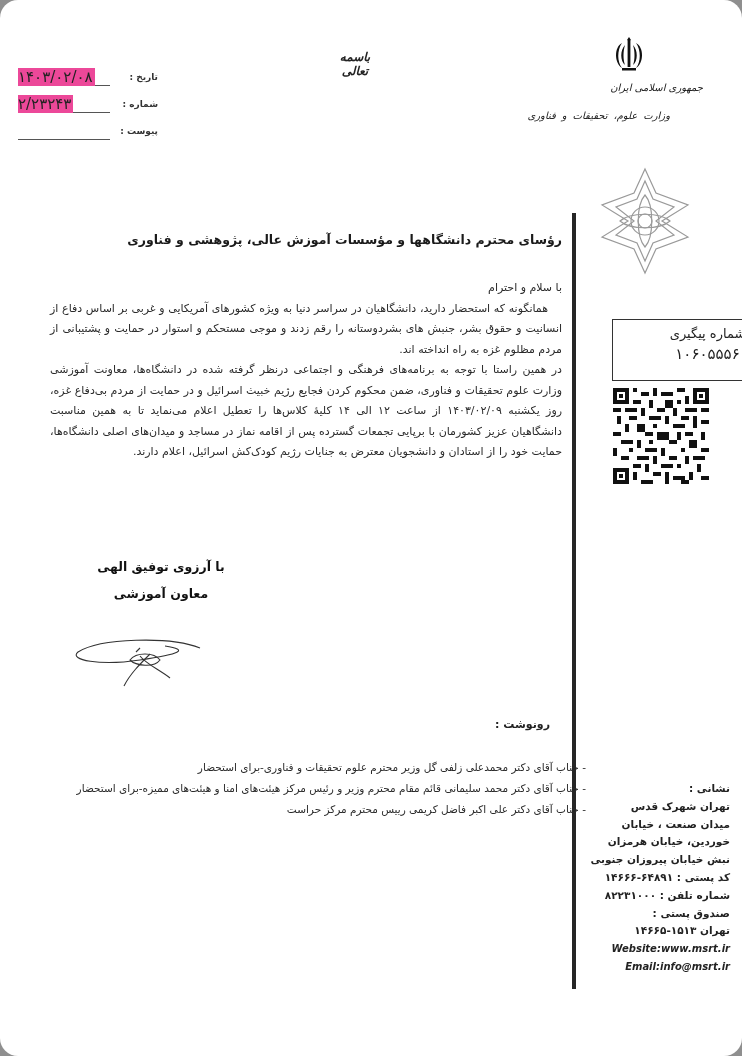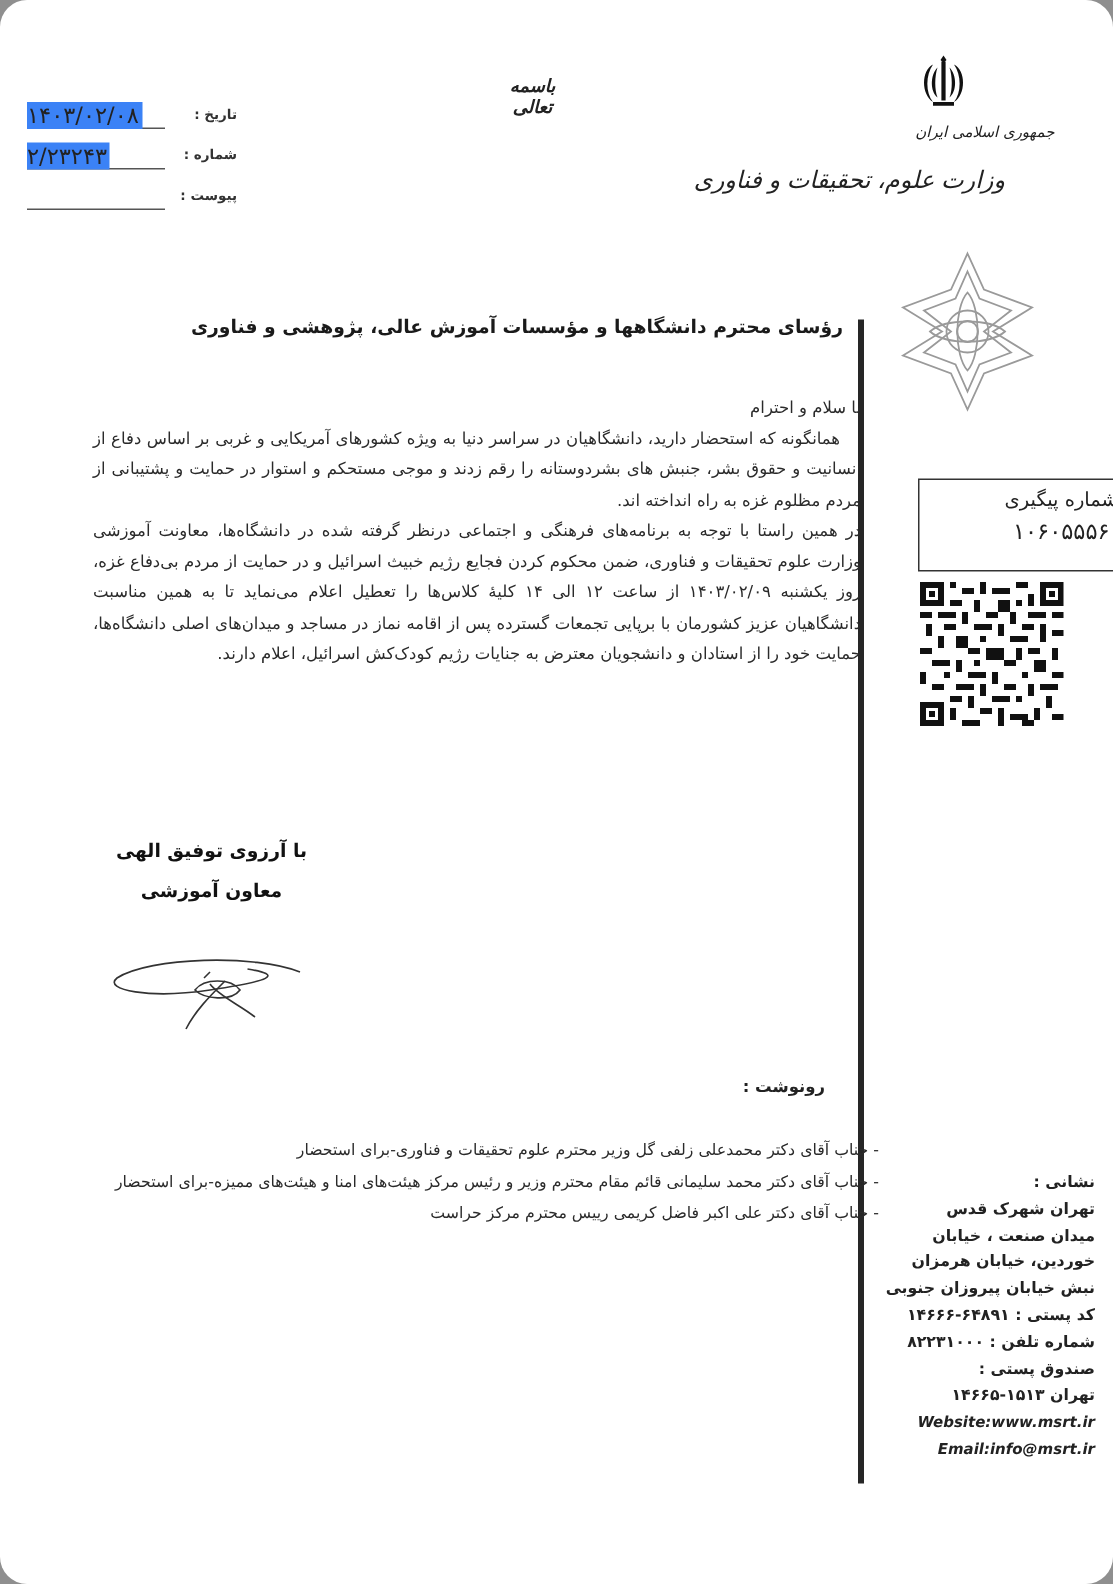--- a/index.html
+++ b/index.html
@@ -14,44 +14,44 @@
     width: 742px; height: 1056px;
     background: #ffffff;
     border-radius: 18px;
     overflow: hidden;
   }
 
   
   .meta-row { position: absolute; left: 18px; width: 140px; height: 20px; }
   .meta-label { position: absolute; right: 0; top: 2px; font-size: 9px; font-weight: bold; color: #333; }
   .meta-line { position: absolute; left: 0; right: 48px; bottom: 4px; border-bottom: 1px solid #555; }
-  .meta-value { position: absolute; left: 0; top: -2px; font-size: 15px; letter-spacing: 0.5px; color: #222; background: #3b82f6; padding-right: 2px; direction: ltr; }
+  .meta-value { position: absolute; left: 0; top: -2px; font-size: 15px; letter-spacing: 0.5px; color: #222; background: #ec4899; padding-right: 2px; direction: ltr; }
 
   .basmala { position: absolute; left: 325px; top: 50px; width: 60px; text-align: center; font-family: "DejaVu Serif", serif; font-style: italic; font-size: 12px; font-weight: bold; color: #222; }
 
   
   .emblem { position: absolute; left: 608px; top: 35px; width: 42px; height: 40px; }
   .gov-line1 { position: absolute; right: 39px; top: 82px; font-size: 10px; font-style: italic; font-family: "DejaVu Serif", serif; color: #222; }
-  .gov-line2 { position: absolute; right: 72px; top: 110px; font-size: 16px; font-style: italic; font-family: Liberation Sans, sans-serif; color: #222; white-space: nowrap; }
+  .gov-line2 { position: absolute; right: 72px; top: 110px; font-size: 10px; font-style: italic; font-family: Liberation Mono, monospace; color: #222; white-space: nowrap; }
 
   .ornament { position: absolute; left: 596px; top: 165px; width: 98px; height: 112px; }
 
   .vbar { position: absolute; left: 572px; top: 213px; width: 4px; height: 776px; background: #262626; }
 
-  .recipient { position: absolute; right: 180px; top: 210px; font-size: 12.5px; font-weight: bold; white-space: nowrap; color: #1a1a1a; }
+  .recipient { position: absolute; right: 180px; top: 232px; font-size: 12.5px; font-weight: bold; white-space: nowrap; color: #1a1a1a; }
 
   .body-text {
-    position: absolute; left: 50px; width: 512px; top: 262px;
+    position: absolute; left: 50px; width: 512px; top: 278px;
     font-size: 11px; line-height: 20.5px; color: #2a2a2a;
-    text-align: justify; text-align-last: right; margin-left: 12px;
+    text-align: justify; text-align-last: right;
   }
   .body-text p { margin: 0; }
   .indent { text-indent: 14px; }
 
-  .closing { position: absolute; left: 48px; top: 553px; width: 186px; text-align: center; font-weight: bold; font-size: 12.5px; line-height: 27px; color: #111; }
+  .closing { position: absolute; left: 68px; top: 553px; width: 186px; text-align: center; font-weight: bold; font-size: 12.5px; line-height: 27px; color: #111; }
   .signature { position: absolute; left: 70px; top: 630px; width: 140px; height: 60px; }
 
   .cc-title { position: absolute; right: 192px; top: 718px; font-size: 11px; font-weight: bold; color: #222; }
   .cc-list { position: absolute; left: 50px; width: 512px; top: 757px; font-size: 10.5px; line-height: 21px; color: #2a2a2a; margin-left: 24px; }
   .cc-list div { text-align: right; }
 
   .track-box {
     position: absolute; left: 612px; top: 319px; width: 99px; height: 60px;
     border: 1.5px solid #333; text-align: center; background: #fff; padding-left: 45px;
   }

